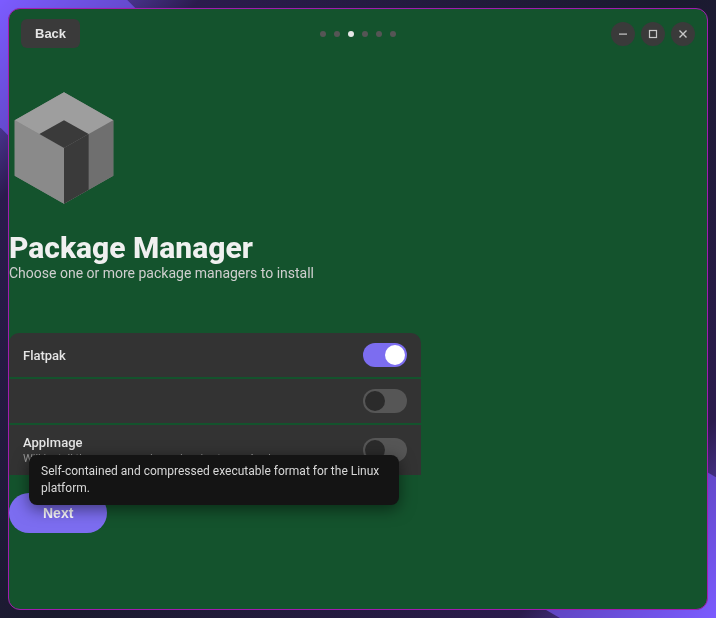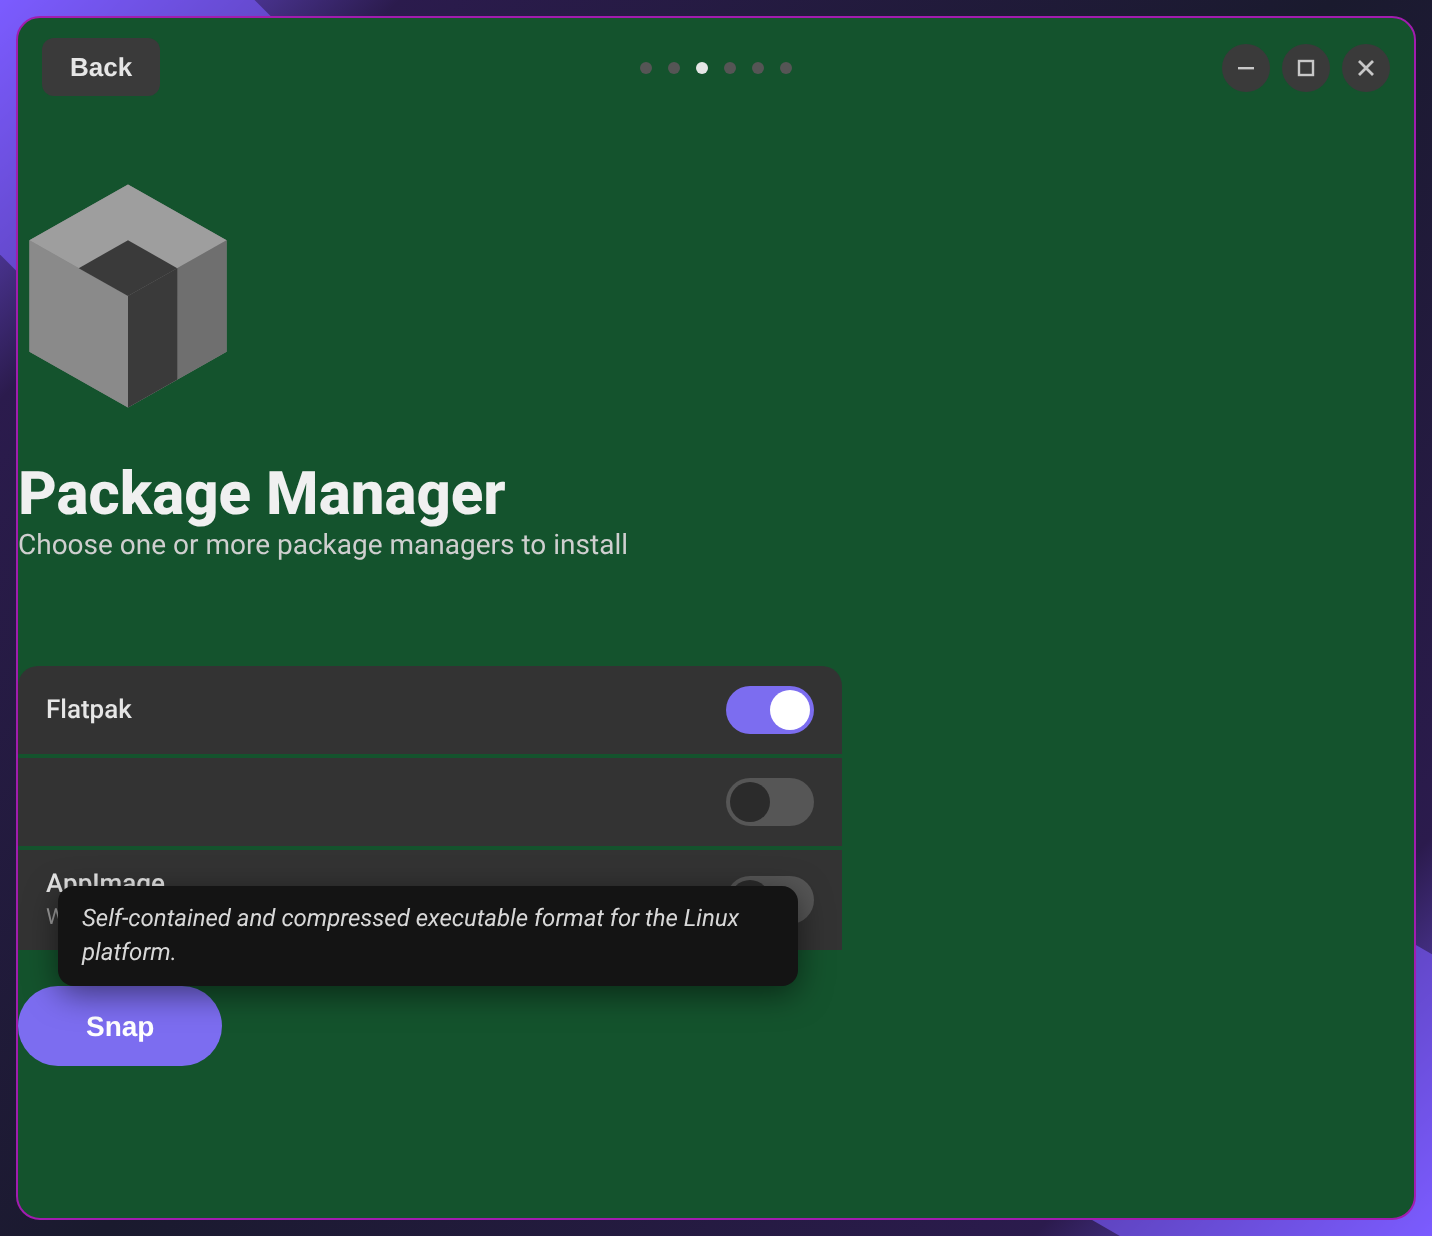--- a/index.html
+++ b/index.html
@@ -250,21 +250,21 @@
       </div>
 
       <div class="option-row">
         <div class="option-text">
           <span class="option-title">AppImage</span>
           <span class="option-desc">Will install the necessary dependencies to run AppImages.</span>
         </div>
         <button class="toggle off"></button>
       </div>
 
-      <div class="tooltip" style="left:20px; top:110px;font-style:italic;">Self-contained and compressed executable format for the Linux platform.</div>
-
-    </div>
-
-    <button class="next-btn">Snap</button>
+      <div class="tooltip" style="left:20px; top:122px;">Self-contained and compressed executable format for the Linux platform.</div>
+
+    </div>
+
+    <button class="next-btn">Next</button>
 
   </div>
 
 </div>
 
 </body></html>

